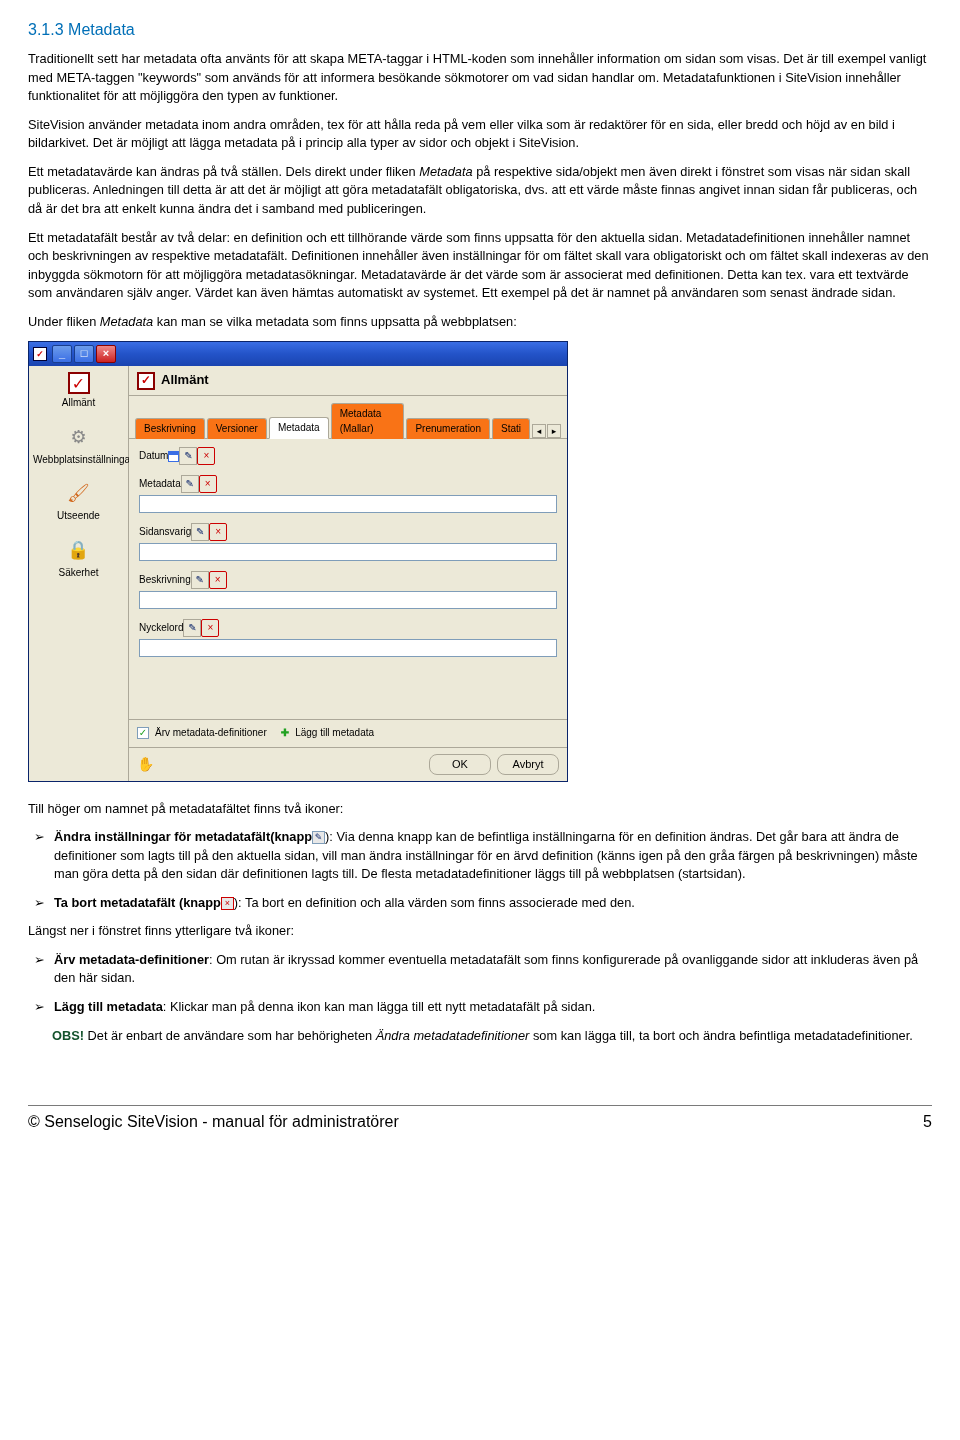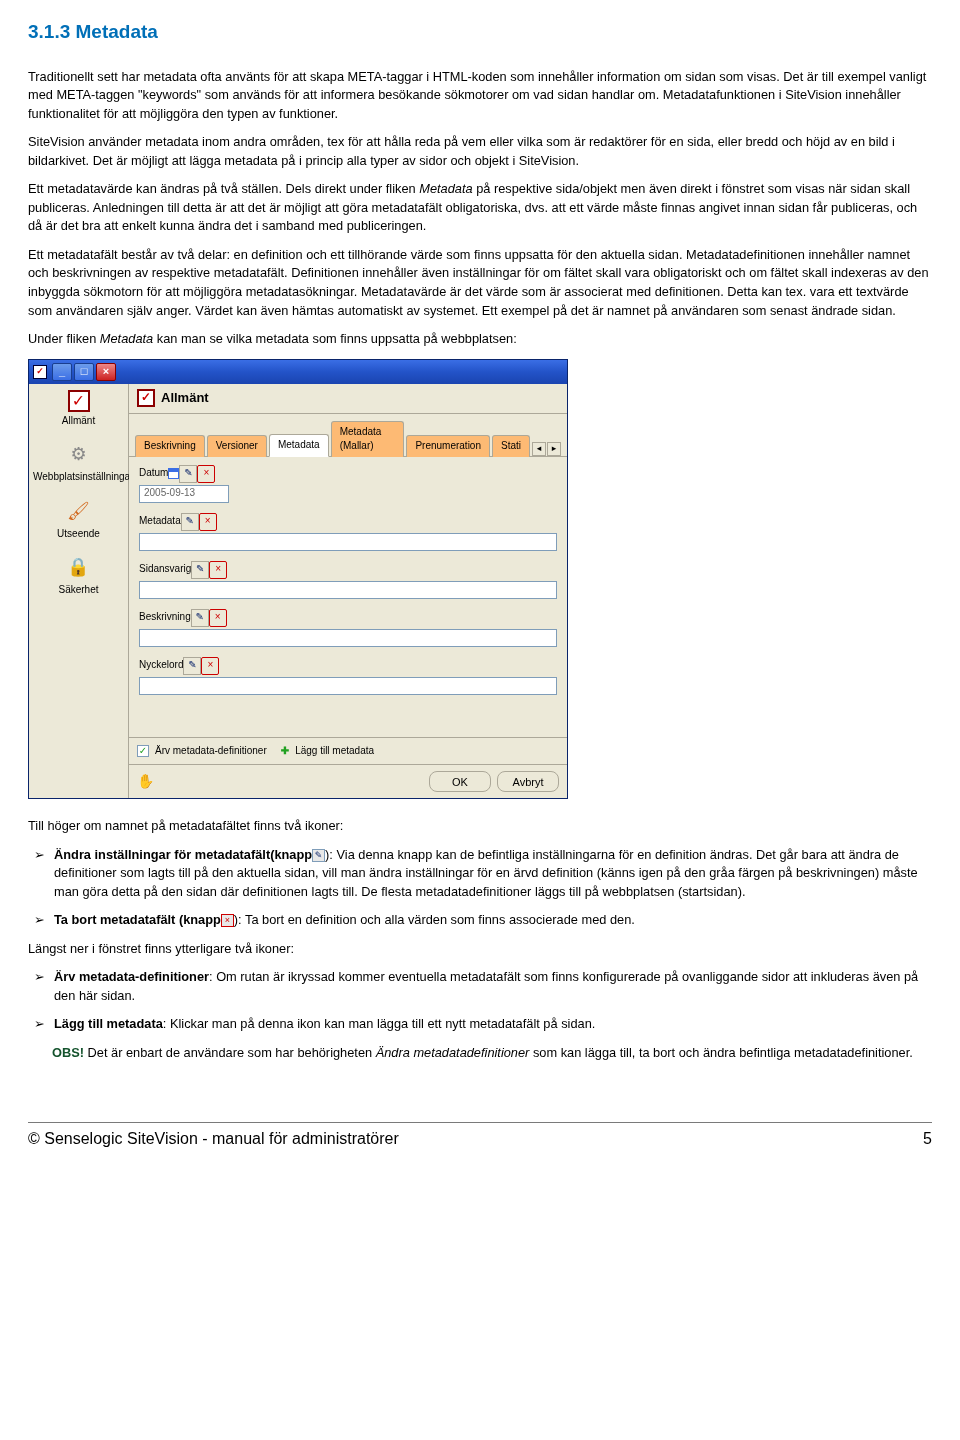--- a/index.html
+++ b/index.html
@@ -1,17 +1,17 @@
 <!DOCTYPE html>
 <html><head>
 <meta charset="utf-8">
 <style>
   * { margin:0; padding:0; box-sizing:border-box; }
   body { font-family:Verdana,Arial,sans-serif; font-size:12.8px; line-height:1.45; color:#000; background:#fff; padding:18px 28px 10px 28px; width:960px; }
-  h2.section-title { font-size:19px; font-weight:bold; color:#006FB7; margin-bottom:22px; }
+  h2.section-title { font-size:16px; font-weight:normal; color:#006FB7; margin-bottom:9px; }
   p { margin-bottom:10px; }
   span.em { font-style:italic; }
   ul.bullets { list-style:none; margin:4px 0 10px 6px; }
   ul.bullets li { position:relative; padding-left:20px; margin-bottom:10px; }
   ul.bullets li .arrow { position:absolute; left:0; top:0; font-family:Arial,sans-serif; }
   .bold { font-weight:bold; }
   .obs { color:#14532d; font-weight:bold;margin-left:24px; }
 
   
   .dialog-wrap { margin:8px 0 18px 0; }
@@ -29,21 +29,21 @@
   .nav-ico.checkbox { border:2px solid #8B0000; color:#c00; font-size:16px; background:#fff; width:22px; height:22px; }
   .nav-ico.gear { color:#888; }
   .nav-ico.brush { color:#D2691E; }
   .nav-ico.lock { color:#DAA520; }
   .nav-item .lab { font-size:10px; color:#000; }
   .dlg-right { flex:1; display:flex; flex-direction:column; }
   .panel-head { display:flex; align-items:center; gap:6px; padding:5px 8px; border-bottom:1px solid #ACA899; }
   .panel-head .ico { width:18px; height:18px; border:2px solid #8B0000; background:#fff; display:flex; align-items:center; justify-content:center; color:#c00; font-size:12px; font-weight:bold; }
   .panel-head .txt { font-size:13px; font-weight:bold; }
   .tabs { display:flex; align-items:flex-end; padding:6px 6px 0 6px; gap:2px; border-bottom:1px solid #ACA899; }
-  .tab { border:1px solid #ACA899; border-bottom:none; background:#fdba74; padding:3px 8px; font-size:10px; border-radius:3px 3px 0 0; position:relative; top:1px; }
+  .tab { border:1px solid #ACA899; border-bottom:none; background:#f97316; padding:3px 8px; font-size:10px; border-radius:3px 3px 0 0; position:relative; top:1px; }
   .tab.active { background:#fff; font-weight:normal; border-bottom:1px solid #fff; }
   .tabs .scroll { margin-left:auto; display:flex; gap:1px; }
   .tabs .scroll span { width:14px; height:14px; border:1px solid #ACA899; background:#ECE9D8; font-size:9px; display:flex; align-items:center; justify-content:center; }
   .panel-body { background:#ECE9D8; padding:8px 10px 6px; min-height:280px; }
   .field { margin-bottom:10px; }
   .field-label { font-size:10px; margin-bottom:2px; display:flex; align-items:center; }
   .field-label .cal { width:11px; height:11px; border:1px solid #3A6EE5; background:#fff; display:inline-block; position:relative; }
   .field-label .cal:before { content:""; position:absolute; top:0; left:0; right:0; height:3px; background:#3A6EE5; }
   .field-row { display:flex; align-items:center; gap:4px; }
   .field-input { flex:1; border:1px solid #7F9DB9; background:#fff; height:18px; padding:0 4px; font-size:10px; color:#888; }
@@ -130,23 +130,20 @@
           </span>
         </div>
         <div class="panel-body" id="panel-body">
             <div class="field">
               <div class="field-label">
                 <span>Datum</span>
                 <span class="cal"></span>
                 <span class="icon-btn edit">✎</span>
                 <span class="icon-btn del">×</span>
               </div>
-              <div class="field-row">
-                <div class="field-input val short">2005-09-13</div>
-              </div>
             </div>
             <div class="field">
               <div class="field-label">
                 <span>Metadata</span>
                 <span class="icon-btn edit">✎</span>
                 <span class="icon-btn del">×</span>
               </div>
               <div class="field-row">
                 <div class="field-input"></div>
               </div>

